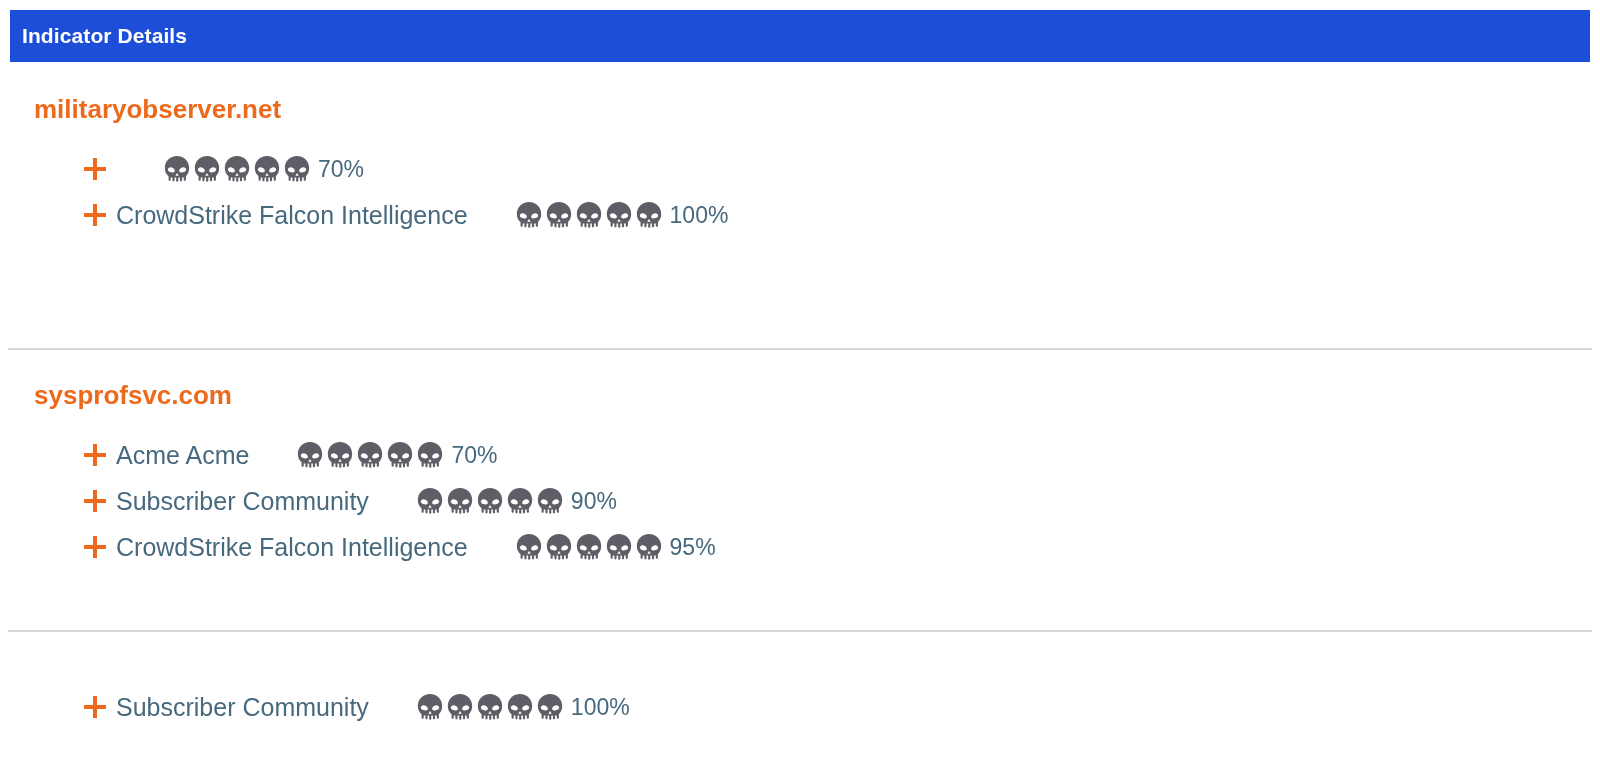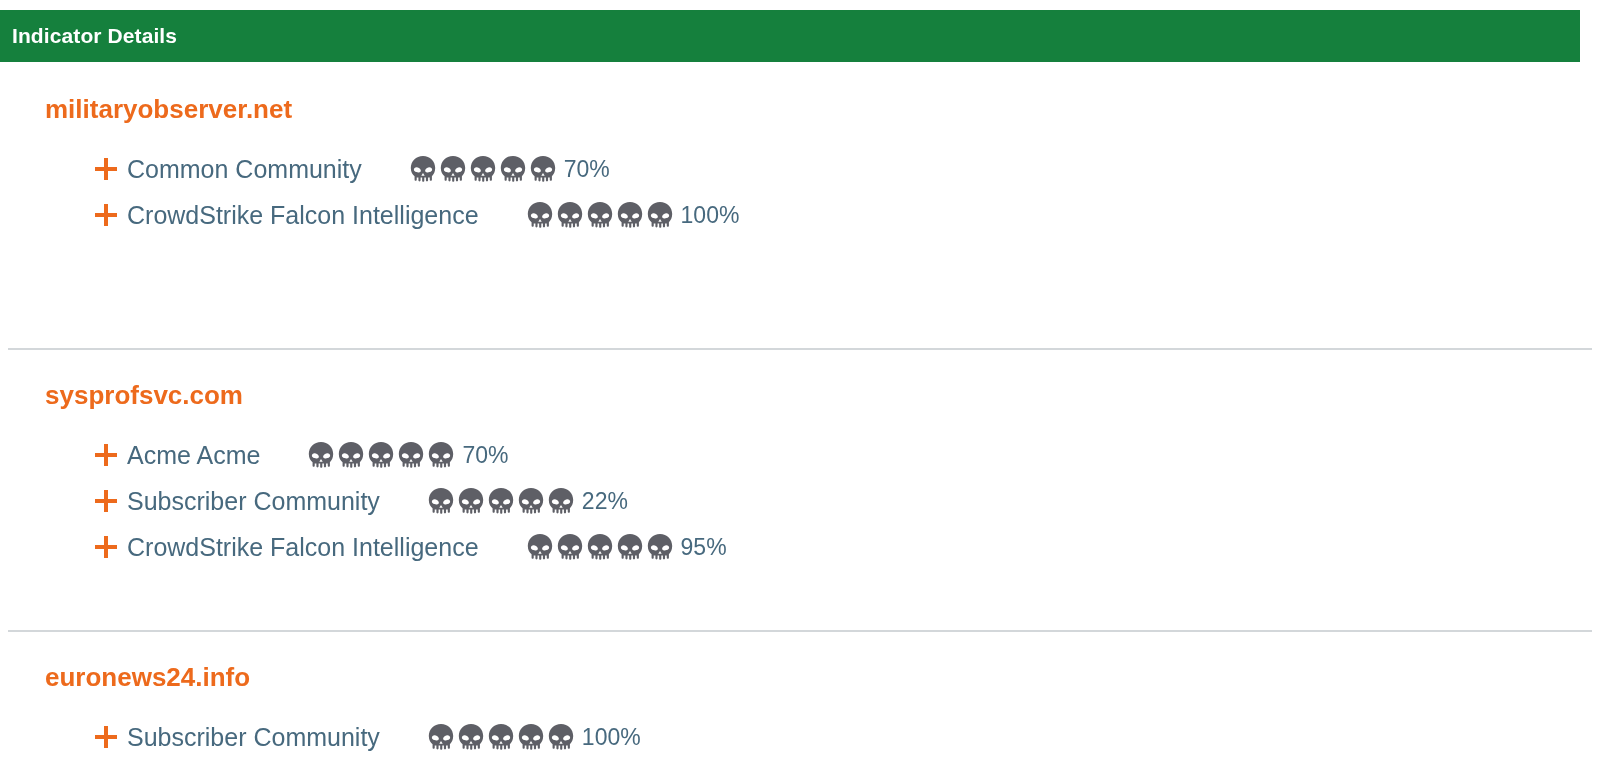--- a/index.html
+++ b/index.html
@@ -11,25 +11,25 @@
     width: 1600px;
     height: 774px;
     font-family: "Liberation Sans", "DejaVu Sans", sans-serif;
     overflow: hidden;
     position: relative;
   }
 
   
   .panel-header {
     position: absolute;
-    left: 0;
+    left: 10px;
     top: 10px;
     width: 1580px;
     height: 52px;
-    background: #15803d;
+    background: #1d4ed8;
     box-sizing: border-box;
   }
   .panel-header-title {
     position: absolute;
     left: 12px;
     top: 50%;
     transform: translateY(-50%);
     color: #ffffff;
     font-size: 21px;
     font-weight: bold;
@@ -43,21 +43,20 @@
   .panel-body {
     position: absolute;
     left: 0;
     top: 62px;
     width: 1600px;
   }
 
   .indicator-section {
     position: relative;
     box-sizing: border-box;
-    margin-left: 11px;
   }
   .indicator-section.sec-0 { padding: 32px 0 0 0; height: 286px; }
   .indicator-section.sec-1 { padding: 32px 0 0 0; height: 282px; }
   .indicator-section.sec-2 { padding: 32px 0 0 0; height: 144px; }
 
   .section-divider {
     position: absolute;
     left: 8px;
     right: 8px;
     height: 0;
@@ -160,21 +159,20 @@
   <div class="panel-header-title">Indicator Details</div>
 </div>
 
 <div class="panel-body">
   <div id="sections-container">
       <div class="indicator-section sec-0">
         <div class="indicator-name">militaryobserver.net</div>
         <ul class="source-list">
           <li class="source-row">
             <span class="expand-icon"></span>
-            <span class="source-label">Common Community</span>
             <span class="skull-rating">
               <span class="skull-icon">
                 <svg viewBox="0 0 64 64" width="30" height="30" aria-hidden="true">
                   <path fill="#5E5F66" d="M32 4 C17 4 6 15 6 30 C6 38 9.5 44 14 47.5 L14 55 C14 56.3 15 57.3 16.3 57.3 C17.6 57.3 18.6 56.3 18.6 55 L18.6 50 L22.2 50 L22.2 56.2 C22.2 57.5 23.2 58.5 24.5 58.5 C25.8 58.5 26.8 57.5 26.8 56.2 L26.8 50 L30.2 50 L30.2 56.8 C30.2 58.1 31.2 59.1 32.5 59.1 C33.8 59.1 34.8 58.1 34.8 56.8 L34.8 50 L38.2 50 L38.2 56.2 C38.2 57.5 39.2 58.5 40.5 58.5 C41.8 58.5 42.8 57.5 42.8 56.2 L42.8 50 L46.4 50 L46.4 55 C46.4 56.3 47.4 57.3 48.7 57.3 C50 57.3 51 56.3 51 55 L51 47.2 C55.2 43.7 58 37.8 58 30 C58 15 47 4 32 4 Z"></path>
                   <path fill="#ffffff" d="M12.5 33.5 C12.5 30 16 27.5 20.5 28.6 C25 29.7 28 33 27.4 36 C26.8 39 22.5 40 18 38.6 C14.3 37.5 12.5 35.6 12.5 33.5 Z"></path>
                   <path fill="#ffffff" d="M51.5 33.5 C51.5 30 48 27.5 43.5 28.6 C39 29.7 36 33 36.6 36 C37.2 39 41.5 40 46 38.6 C49.7 37.5 51.5 35.6 51.5 33.5 Z"></path>
                   <path fill="#ffffff" d="M32 40.5 L35.6 46.6 L28.4 46.6 Z"></path>
                 </svg>
               </span>
               <span class="skull-icon">
@@ -350,21 +348,21 @@
               </span>
               <span class="skull-icon">
                 <svg viewBox="0 0 64 64" width="30" height="30" aria-hidden="true">
                   <path fill="#5E5F66" d="M32 4 C17 4 6 15 6 30 C6 38 9.5 44 14 47.5 L14 55 C14 56.3 15 57.3 16.3 57.3 C17.6 57.3 18.6 56.3 18.6 55 L18.6 50 L22.2 50 L22.2 56.2 C22.2 57.5 23.2 58.5 24.5 58.5 C25.8 58.5 26.8 57.5 26.8 56.2 L26.8 50 L30.2 50 L30.2 56.8 C30.2 58.1 31.2 59.1 32.5 59.1 C33.8 59.1 34.8 58.1 34.8 56.8 L34.8 50 L38.2 50 L38.2 56.2 C38.2 57.5 39.2 58.5 40.5 58.5 C41.8 58.5 42.8 57.5 42.8 56.2 L42.8 50 L46.4 50 L46.4 55 C46.4 56.3 47.4 57.3 48.7 57.3 C50 57.3 51 56.3 51 55 L51 47.2 C55.2 43.7 58 37.8 58 30 C58 15 47 4 32 4 Z"></path>
                   <path fill="#ffffff" d="M12.5 33.5 C12.5 30 16 27.5 20.5 28.6 C25 29.7 28 33 27.4 36 C26.8 39 22.5 40 18 38.6 C14.3 37.5 12.5 35.6 12.5 33.5 Z"></path>
                   <path fill="#ffffff" d="M51.5 33.5 C51.5 30 48 27.5 43.5 28.6 C39 29.7 36 33 36.6 36 C37.2 39 41.5 40 46 38.6 C49.7 37.5 51.5 35.6 51.5 33.5 Z"></path>
                   <path fill="#ffffff" d="M32 40.5 L35.6 46.6 L28.4 46.6 Z"></path>
                 </svg>
               </span>
             </span>
-            <span class="confidence-value">22%</span>
+            <span class="confidence-value">90%</span>
           </li>
           <li class="source-row">
             <span class="expand-icon"></span>
             <span class="source-label">CrowdStrike Falcon Intelligence</span>
             <span class="skull-rating">
               <span class="skull-icon">
                 <svg viewBox="0 0 64 64" width="30" height="30" aria-hidden="true">
                   <path fill="#5E5F66" d="M32 4 C17 4 6 15 6 30 C6 38 9.5 44 14 47.5 L14 55 C14 56.3 15 57.3 16.3 57.3 C17.6 57.3 18.6 56.3 18.6 55 L18.6 50 L22.2 50 L22.2 56.2 C22.2 57.5 23.2 58.5 24.5 58.5 C25.8 58.5 26.8 57.5 26.8 56.2 L26.8 50 L30.2 50 L30.2 56.8 C30.2 58.1 31.2 59.1 32.5 59.1 C33.8 59.1 34.8 58.1 34.8 56.8 L34.8 50 L38.2 50 L38.2 56.2 C38.2 57.5 39.2 58.5 40.5 58.5 C41.8 58.5 42.8 57.5 42.8 56.2 L42.8 50 L46.4 50 L46.4 55 C46.4 56.3 47.4 57.3 48.7 57.3 C50 57.3 51 56.3 51 55 L51 47.2 C55.2 43.7 58 37.8 58 30 C58 15 47 4 32 4 Z"></path>
                   <path fill="#ffffff" d="M12.5 33.5 C12.5 30 16 27.5 20.5 28.6 C25 29.7 28 33 27.4 36 C26.8 39 22.5 40 18 38.6 C14.3 37.5 12.5 35.6 12.5 33.5 Z"></path>
                   <path fill="#ffffff" d="M51.5 33.5 C51.5 30 48 27.5 43.5 28.6 C39 29.7 36 33 36.6 36 C37.2 39 41.5 40 46 38.6 C49.7 37.5 51.5 35.6 51.5 33.5 Z"></path>
@@ -403,21 +401,20 @@
                   <path fill="#ffffff" d="M32 40.5 L35.6 46.6 L28.4 46.6 Z"></path>
                 </svg>
               </span>
             </span>
             <span class="confidence-value">95%</span>
           </li>
         </ul>
       </div>
       <div class="section-divider div-1"></div>
       <div class="indicator-section sec-2">
-        <div class="indicator-name">euronews24.info</div>
         <ul class="source-list">
           <li class="source-row">
             <span class="expand-icon"></span>
             <span class="source-label">Subscriber Community</span>
             <span class="skull-rating">
               <span class="skull-icon">
                 <svg viewBox="0 0 64 64" width="30" height="30" aria-hidden="true">
                   <path fill="#5E5F66" d="M32 4 C17 4 6 15 6 30 C6 38 9.5 44 14 47.5 L14 55 C14 56.3 15 57.3 16.3 57.3 C17.6 57.3 18.6 56.3 18.6 55 L18.6 50 L22.2 50 L22.2 56.2 C22.2 57.5 23.2 58.5 24.5 58.5 C25.8 58.5 26.8 57.5 26.8 56.2 L26.8 50 L30.2 50 L30.2 56.8 C30.2 58.1 31.2 59.1 32.5 59.1 C33.8 59.1 34.8 58.1 34.8 56.8 L34.8 50 L38.2 50 L38.2 56.2 C38.2 57.5 39.2 58.5 40.5 58.5 C41.8 58.5 42.8 57.5 42.8 56.2 L42.8 50 L46.4 50 L46.4 55 C46.4 56.3 47.4 57.3 48.7 57.3 C50 57.3 51 56.3 51 55 L51 47.2 C55.2 43.7 58 37.8 58 30 C58 15 47 4 32 4 Z"></path>
                   <path fill="#ffffff" d="M12.5 33.5 C12.5 30 16 27.5 20.5 28.6 C25 29.7 28 33 27.4 36 C26.8 39 22.5 40 18 38.6 C14.3 37.5 12.5 35.6 12.5 33.5 Z"></path>
                   <path fill="#ffffff" d="M51.5 33.5 C51.5 30 48 27.5 43.5 28.6 C39 29.7 36 33 36.6 36 C37.2 39 41.5 40 46 38.6 C49.7 37.5 51.5 35.6 51.5 33.5 Z"></path>

